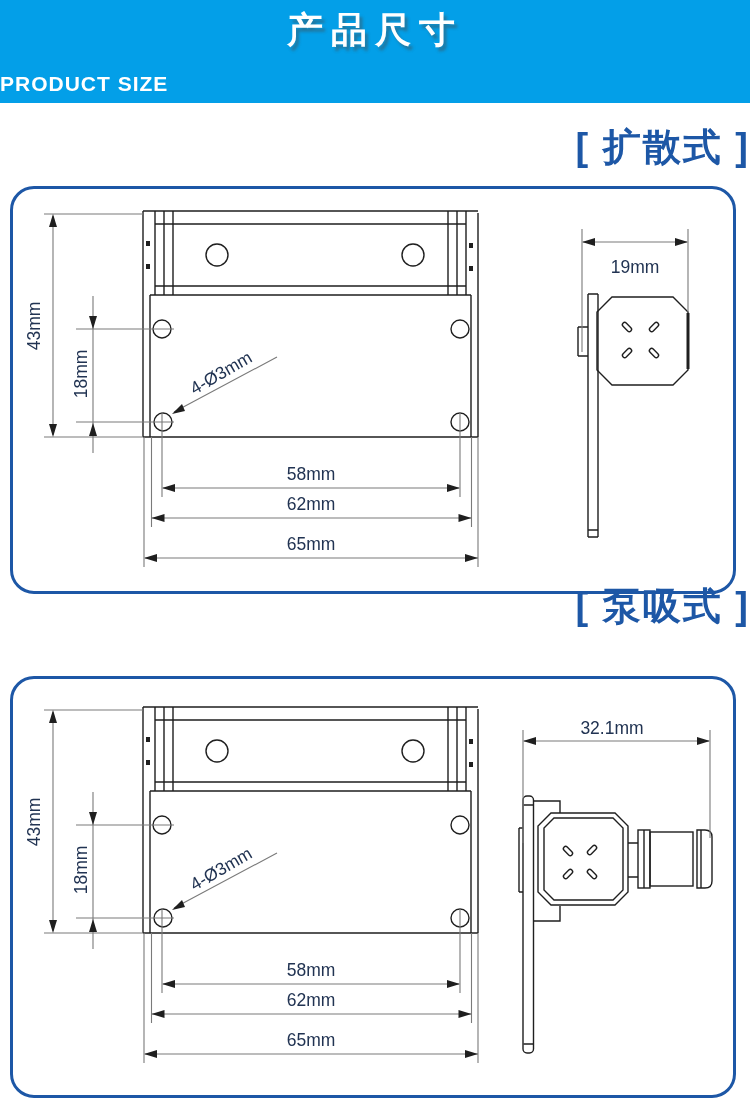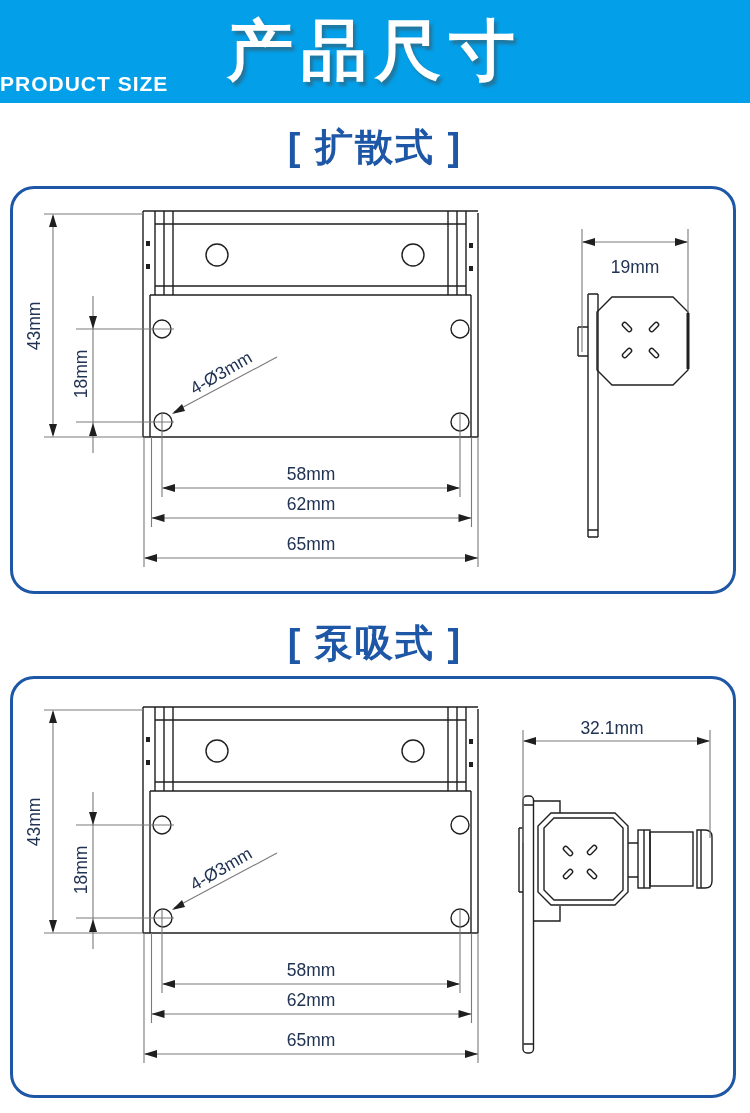--- a/index.html
+++ b/index.html
@@ -1,27 +1,27 @@
 <!DOCTYPE html>
 <html><head>
 <meta charset="utf-8">
 <style>
   html,body{margin:0;padding:0;background:#ffffff;}
   #page{position:relative;width:750px;height:1113px;background:#ffffff;overflow:hidden;
         font-family:"Liberation Sans", sans-serif;}
   .banner{position:absolute;left:0;top:0;width:750px;height:103px;background:#039FE8;text-align:center;}
   .banner-cn{position:absolute;left:0;top:6px;width:750px;text-align:center;
-             font-size:66px;font-weight:700;color:#ffffff;letter-spacing:8px;
+             font-size:36px;font-weight:700;color:#ffffff;letter-spacing:8px;
              text-shadow:3px 4px 3px rgba(70,70,70,0.45);}
   .banner-en{position:absolute;left:0;top:72px;width:750px;text-align:left;
              font-size:21px;font-weight:700;color:#ffffff;letter-spacing:1px;}
-  .sec-title{position:absolute;left:0;width:750px;text-align:center;
+  .sec-title{position:absolute;left:0;width:750px;text-align:right;
              font-size:38px;font-weight:700;color:#1D57A6;letter-spacing:2px;}
   #sec1-title{top:122px;}
-  #sec2-title{top:618px;}
+  #sec2-title{top:581px;}
   .panel{position:absolute;left:10px;width:726px;border:3px solid #1D57A6;border-radius:24px;
          background:#ffffff;box-sizing:border-box;}
   #panel1{top:186px;height:408px;}
   #panel2{top:676px;height:422px;}
   svg{position:absolute;left:0;overflow:visible;}
   #svg1{top:186px;}
   #svg2{top:676px;}
   .geo{stroke:#1F1F1F;stroke-width:1.4;fill:none;}
   .geo-bold{stroke:#1F1F1F;stroke-width:3;fill:none;}
   .dimline{stroke:#7A7A7A;stroke-width:1.1;fill:none;}

